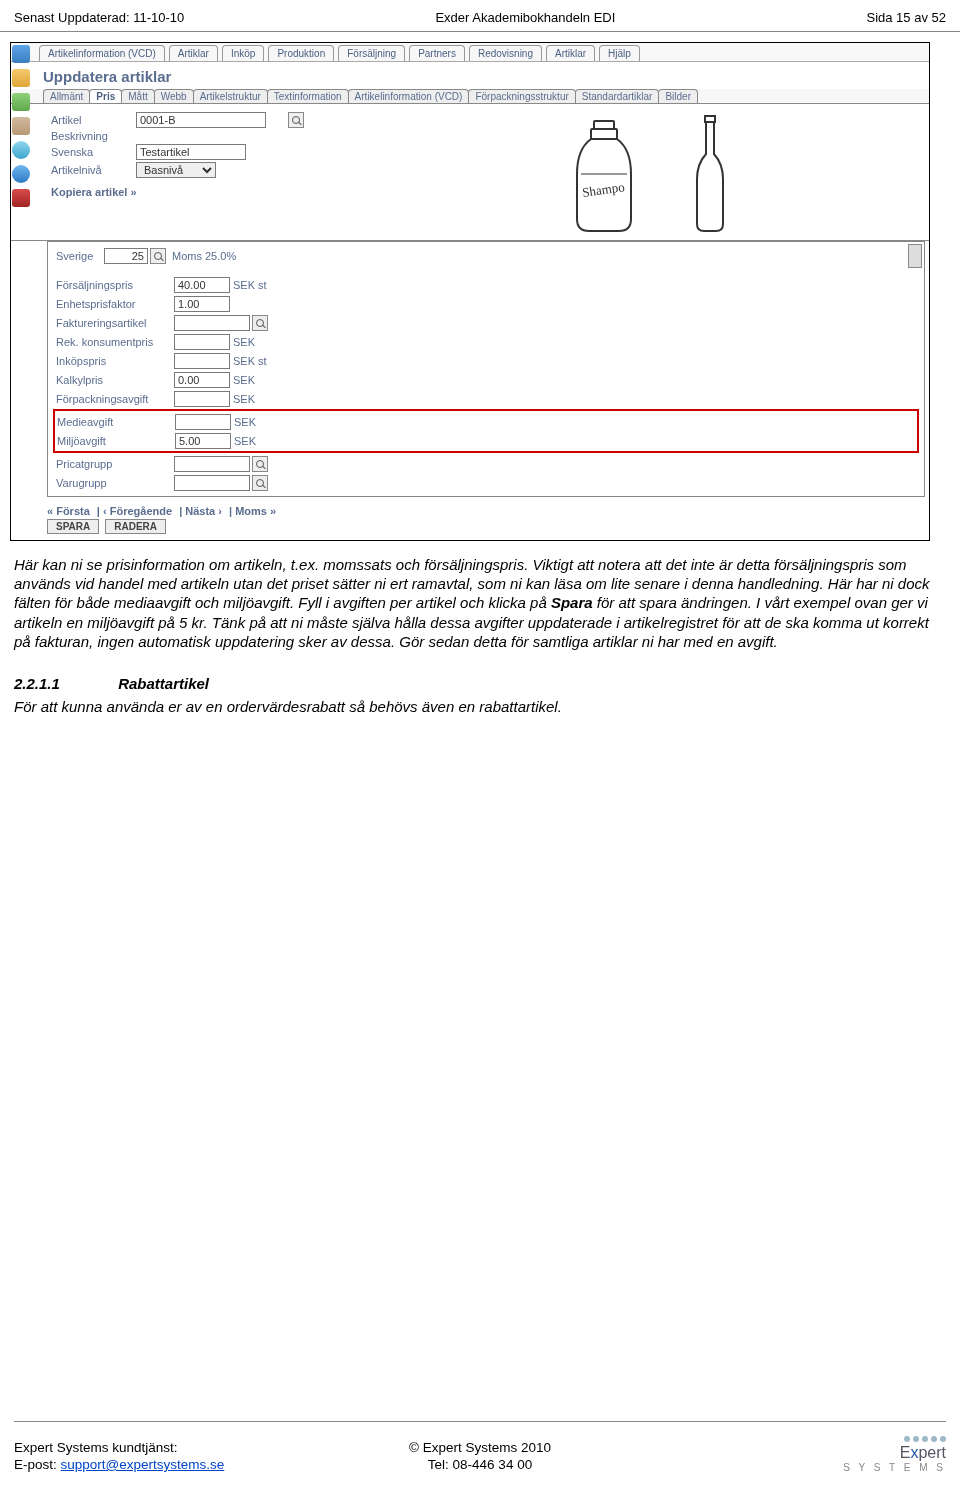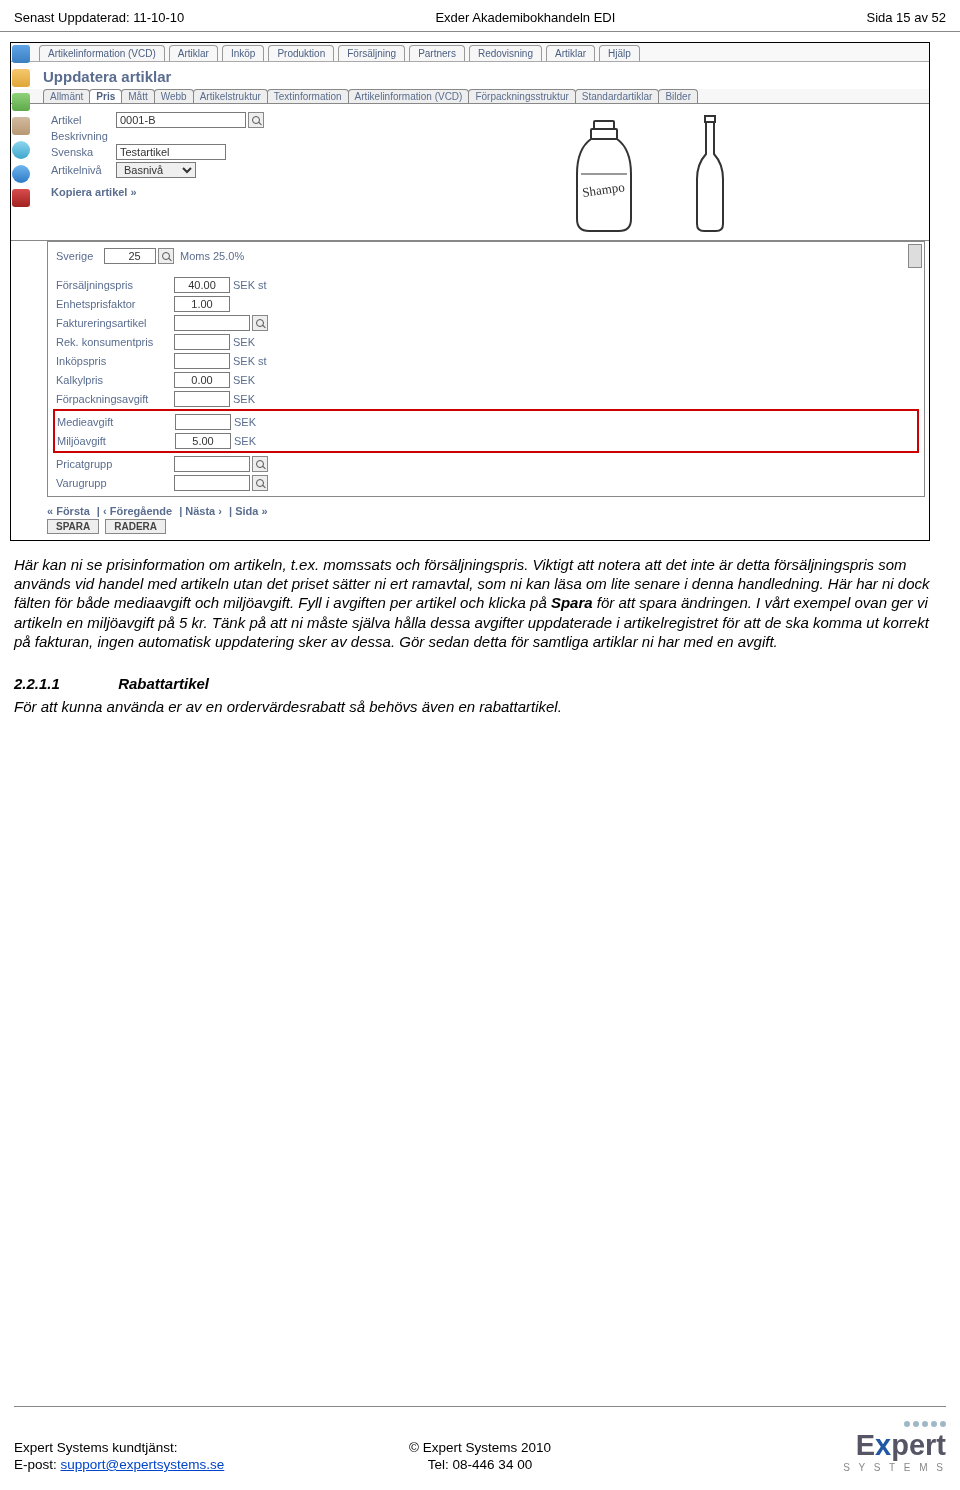--- a/index.html
+++ b/index.html
@@ -95,21 +95,21 @@
   }
   .subtab.active { background: #fff; font-weight: bold; color: #4a5f82; }
 
   .form-area {
     display: flex;
     padding: 6px 10px 6px 40px;
     gap: 20px;
     border-bottom: 1px solid #888;
   }
   .form-fields { flex: 0 0 300px; }
-  .form-row { display: flex; align-items: center; margin: 2px 0; font-size: 11px; }
+  .form-row { display: flex; align-items: center; margin: 2px 0; font-size: 11px; gap: 20px; }
   .form-row .lbl { width: 65px; color: #5a6d8f; }
   .form-row input.txt, .form-row select.txt {
     border: 1px solid #7a7a7a;
     height: 16px;
     font-size: 11px;
     padding: 0 3px;
     color: #333;
   }
   .mag {
     display:inline-block;width:16px;height:16px;border:1px solid #888;background:#eee;margin-left:2px;vertical-align:middle;
@@ -129,21 +129,21 @@
     background: #fff;
     position: relative;
   }
   .lower .scroll-thumb {
     position:absolute;right:2px;top:2px;width:14px;height:24px;border:1px solid #888;background:#ddd;
   }
   .lower .header-strip{ border-bottom:1px solid #888;font-size:11px;color:#5a6d8f;font-weight:bold;padding:2px 6px;background:#f5f7fa;}
   .lower .content { padding:4px 8px; }
   .lrow{display:flex;align-items:center;font-size:11px;color:#5a6d8f;height:19px;}
   .lrow .lbl{width:118px;}
-  .lrow input.num{width:56px;height:16px;border:1px solid #7a7a7a;text-align:center;font-size:11px;padding:0 3px;color:#333;background:#fff;}
+  .lrow input.num{width:56px;height:16px;border:1px solid #7a7a7a;text-align:left;font-size:11px;padding:0 3px;color:#333;background:#fff;}
   .lrow input.num.wide{width:76px;}
   .lrow .unit{margin-left:3px;color:#5a6d8f;}
   .redbox{border:2px solid #c00;padding:1px 2px;margin:1px -3px;}
 
   .nav-links{padding:4px 8px 2px 36px;font-size:11px;color:#5a6d8f;font-weight:bold;}
   .nav-links span{margin-right:4px;text-align:center;}
   .btnrow{padding:0 8px 6px 36px;display:flex;gap:6px;}
   .sbtn{border:1px solid #888;background:#eee;font-size:10px;font-weight:bold;padding:1px 8px;color:#444;}
 
   
@@ -162,21 +162,21 @@
   .footer hr{border:none;border-top:1px solid #888;margin:0 0 14px 0;}
   .footer .cols{display:flex;justify-content:space-between;align-items:flex-end;}
   .footer .col{flex:1;}
   .footer .col.center{text-align:center;}
   .footer .col.right{text-align:right;}
   .footer .line{margin:2px 0;}
   .footer a{color:#0044cc;text-decoration:underline;}
   .logo{display:inline-block;}
   .logo .dots{display:flex;gap:3px;justify-content:flex-end;margin-bottom:2px;}
   .logo .dot{width:6px;height:6px;border-radius:50%;background:#9fb8c6;}
-  .logo .word{font-size:29px;font-weight:bold;color:#556;}
+  .logo .word{font-size:16px;font-weight:normal;color:#556;}
   .logo .word .x{color:#2158a6;}
   .logo .sub{font-size:10px;letter-spacing:3px;color:#888;text-align:right;}
 
   svg.bottle{display:block;}
 </style>
 </head>
 <body>
 
 <div class="page-header">
   <span>Senast Uppdaterad: 11-10-10</span>
@@ -260,21 +260,21 @@
         </g>
       </svg>
     </div>
   </div>
 
   <div class="lower">
     <div class="scroll-thumb"></div>
     <div class="content">
       <div class="lrow">
         <span class="lbl" style="width:48px">Sverige</span>
-        <input class="num" style="width: 52px; text-align: center; padding-left: 12px;" value="25">
+        <input class="num" style="width: 44px; text-align: right; padding-left: 12px;" value="25">
         <span class="mag"></span>
         <span style="margin-left:6px">Moms 25.0%</span>
       </div>
       <div style="height:10px"></div>
       <div id="pricerows">
           <div class="lrow">
             <span class="lbl">Försäljningspris</span>
             <input class="num" value="40.00" style="">
             <span class="unit">SEK</span>
             <span class="unit"> st</span>
@@ -334,21 +334,21 @@
             <span class="mag"></span>
           </div>
         </div>
     </div>
   </div>
 
   <div class="nav-links">
     <span>« Första</span> |
     <span>‹ Föregående</span> |
     <span>Nästa ›</span> |
-    <span>Sida »</span>
+    <span>Moms »</span>
   </div>
   <div class="btnrow">
     <button class="sbtn">SPARA</button>
     <button class="sbtn">RADERA</button>
   </div>
 </div>
 
 <div class="body-text">
   <p>
     <span>Här kan ni se prisinformation om artikeln, t.ex. momssats och försäljningspris.</span>

